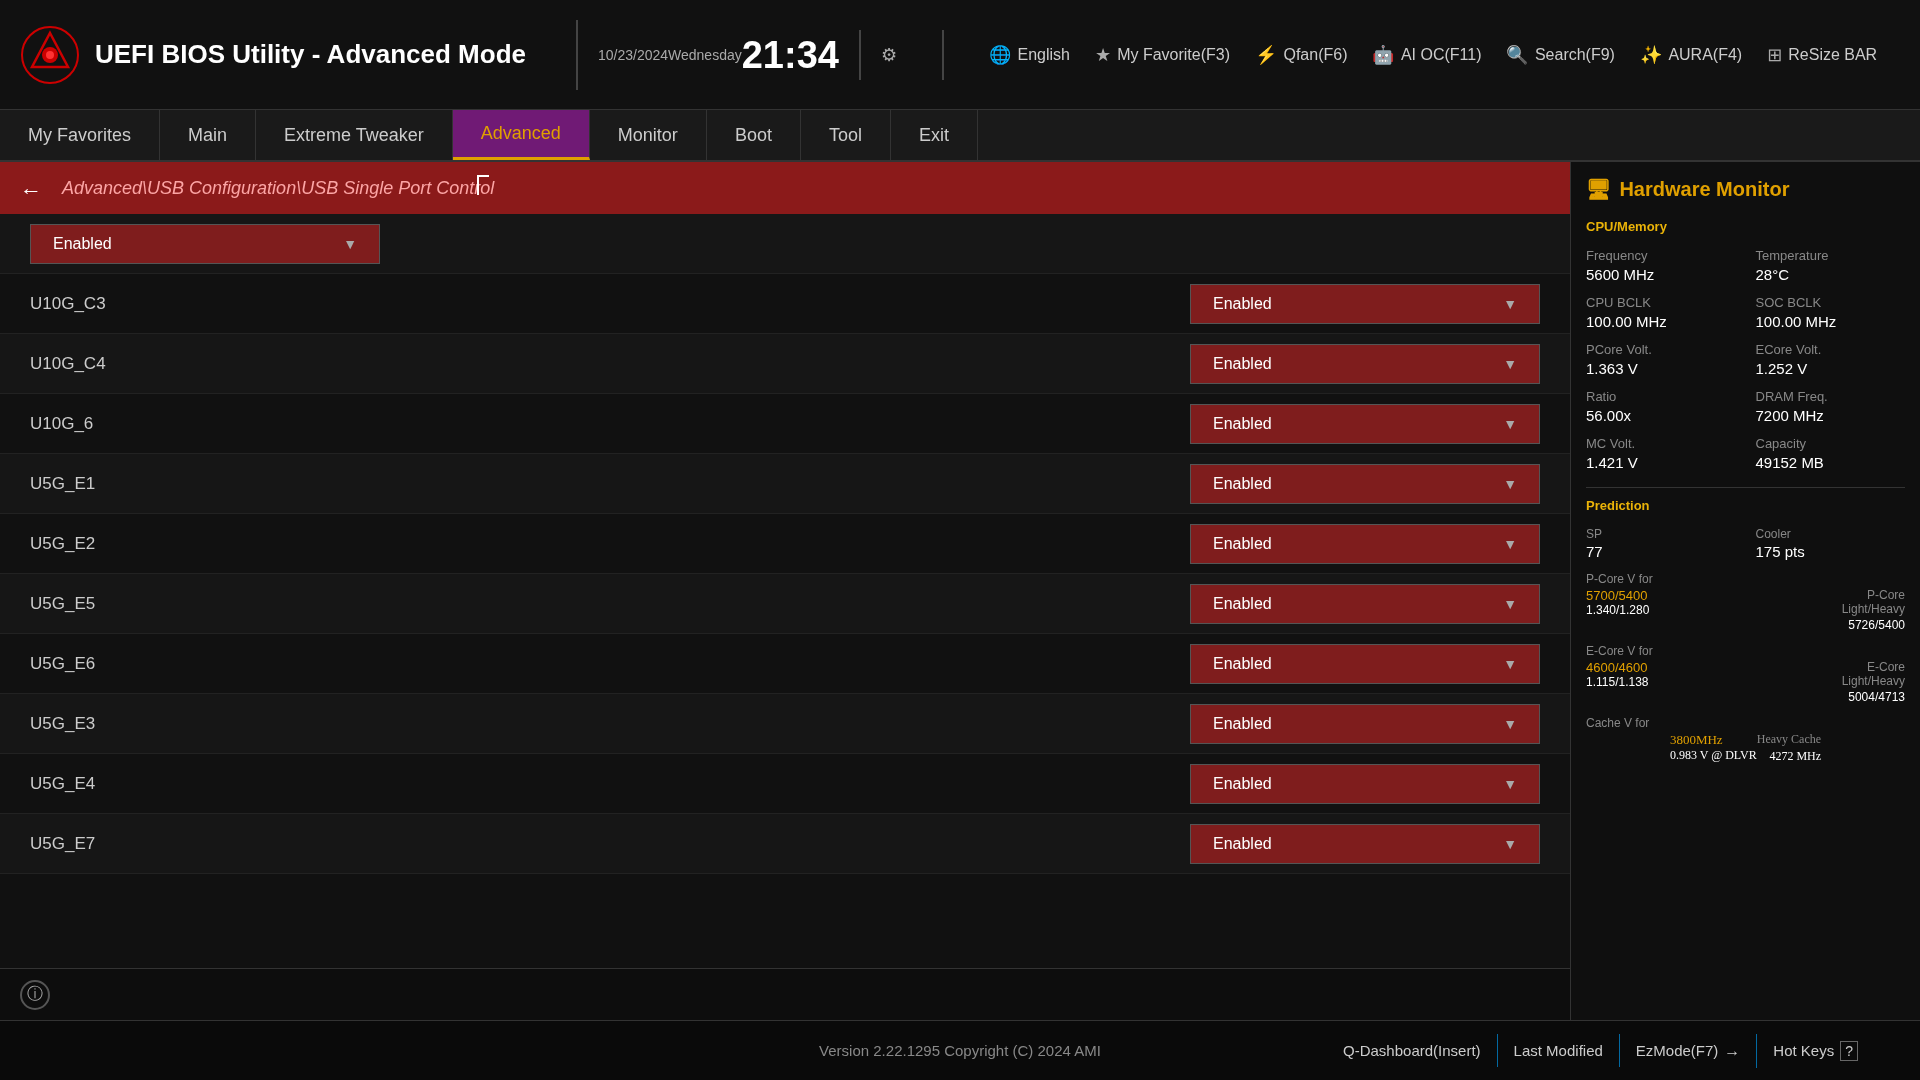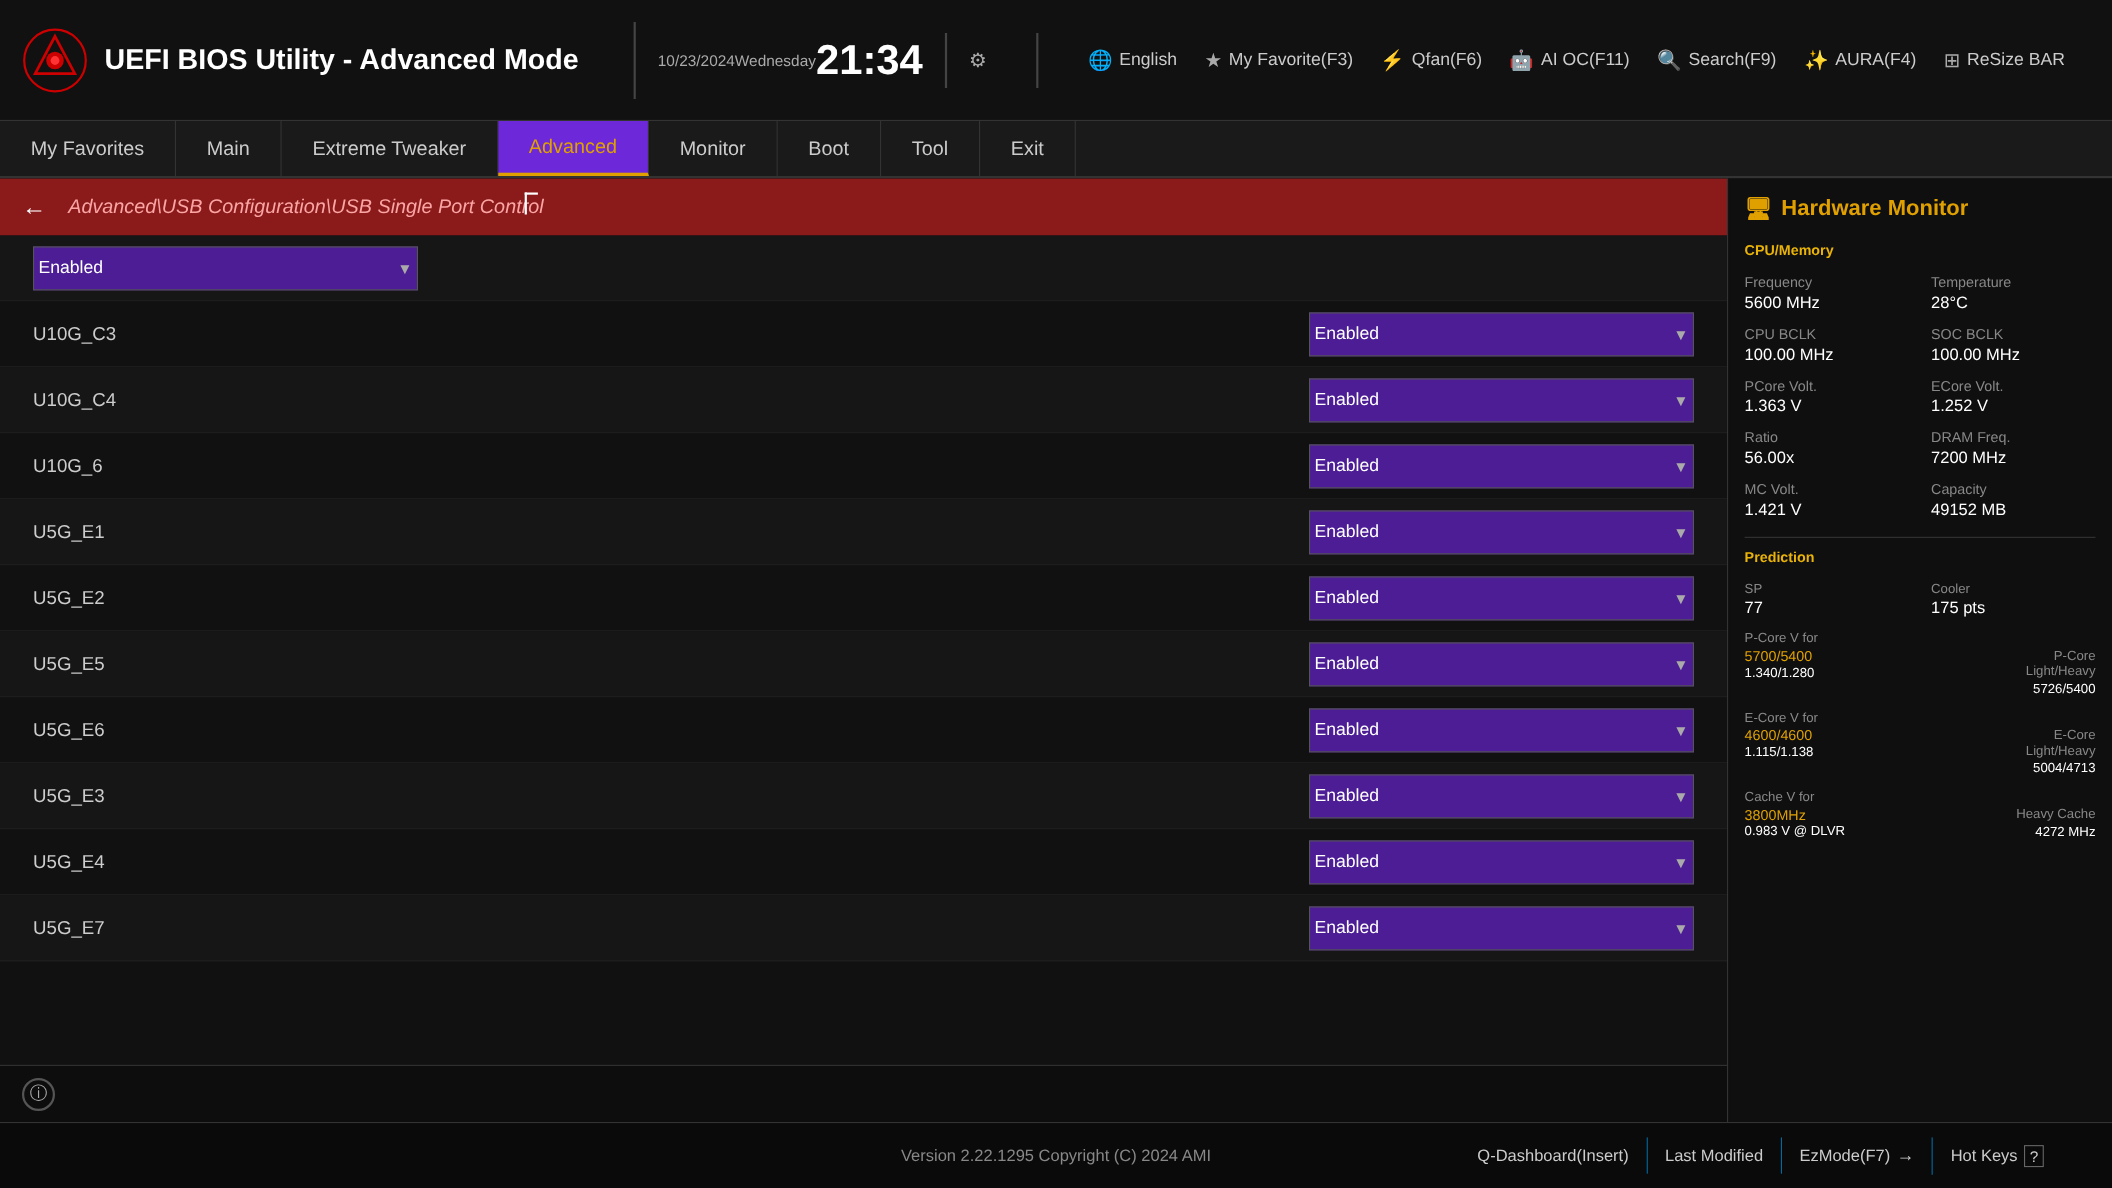--- a/index.html
+++ b/index.html
@@ -98,21 +98,21 @@
       display: flex;
       align-items: center;
       font-size: 18px;
       color: #cccccc;
       cursor: pointer;
       border-right: 1px solid #333;
     }
     .nav-item.active {
       color: #e0a000;
       border-bottom: 3px solid #e0a000;
-      background: #6d28d9;
+      background: #701a75;
     }
 
     
     .main-content {
       display: flex;
       height: calc(1080px - 110px - 52px - 60px);
       position: relative;
     }
 
     
@@ -171,25 +171,25 @@
       flex: 1;
       font-size: 17px;
       color: #cccccc;
     }
     .setting-control {
       width: 350px;
     }
     .dropdown {
       width: 100%;
       height: 40px;
-      background: #4c1d95;
+      background: #7f1d1d;
       border: 1px solid #555;
       color: #ffffff;
       font-size: 16px;
-      padding: 0 4px;
+      padding: 0 22px;
       display: flex;
       align-items: center;
       justify-content: space-between;
       cursor: pointer;
       position: relative;
     }
     .dropdown-arrow {
       color: #aaa;
       font-size: 14px;
     }
@@ -620,21 +620,21 @@
         </div>
         <div style="text-align:right;">
           <div class="pred-item-label">E-Core<br>Light/Heavy</div>
           <div class="pred-sub">5004/4713</div>
         </div>
       </div>
     </div>
 
     <div style="margin-top:12px;">
       <div class="pred-item-label">Cache V for</div>
-      <div style="display:flex; justify-content:space-between; align-items:flex-start;">
+      <div style="display:flex; justify-content:center; align-items:flex-start;font-family:Liberation Serif, serif;">
         <div>
           <div class="pred-highlight">3800MHz</div>
           <div class="pred-sub">0.983 V @ DLVR</div>
         </div>
         <div style="text-align:right;">
           <div class="pred-item-label">Heavy Cache</div>
           <div class="pred-sub">4272 MHz</div>
         </div>
       </div>
     </div>

